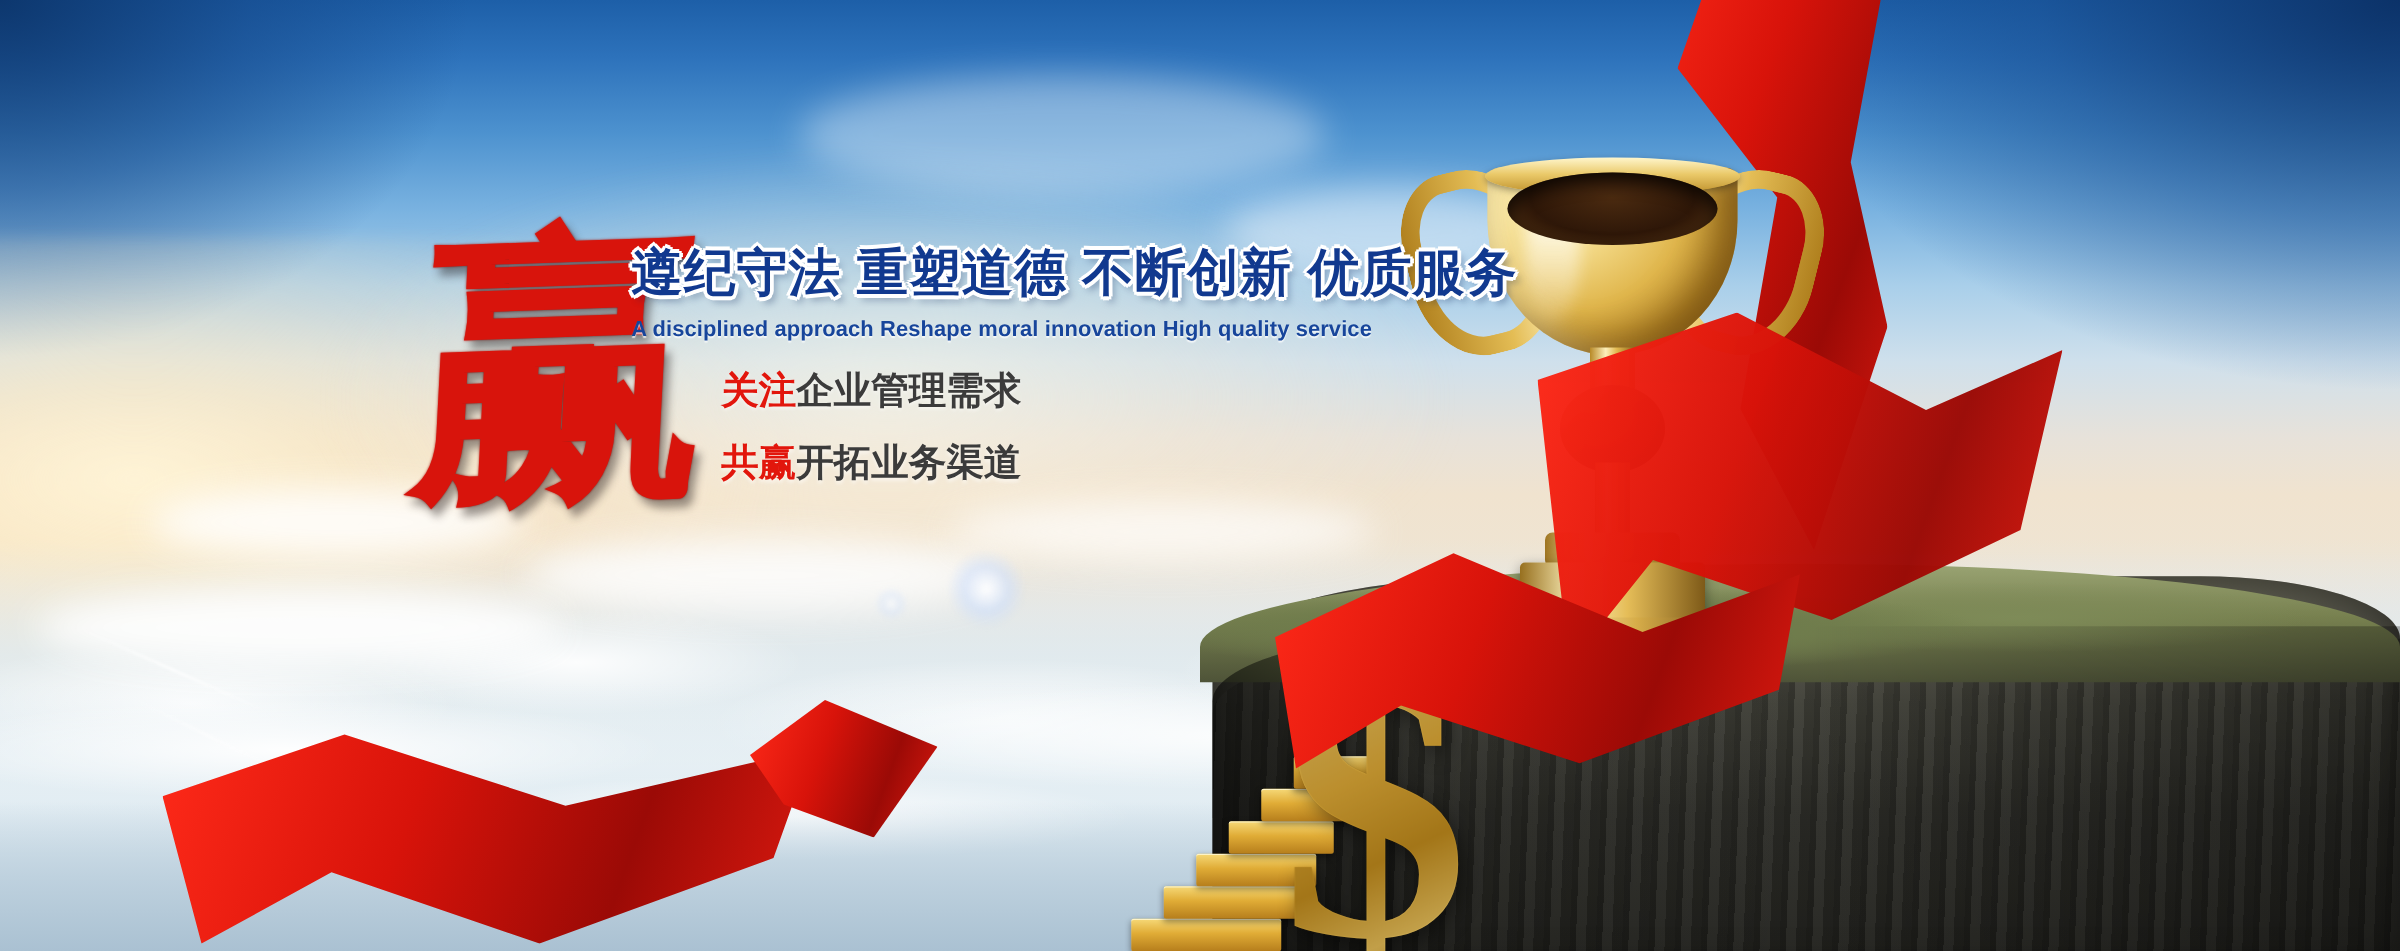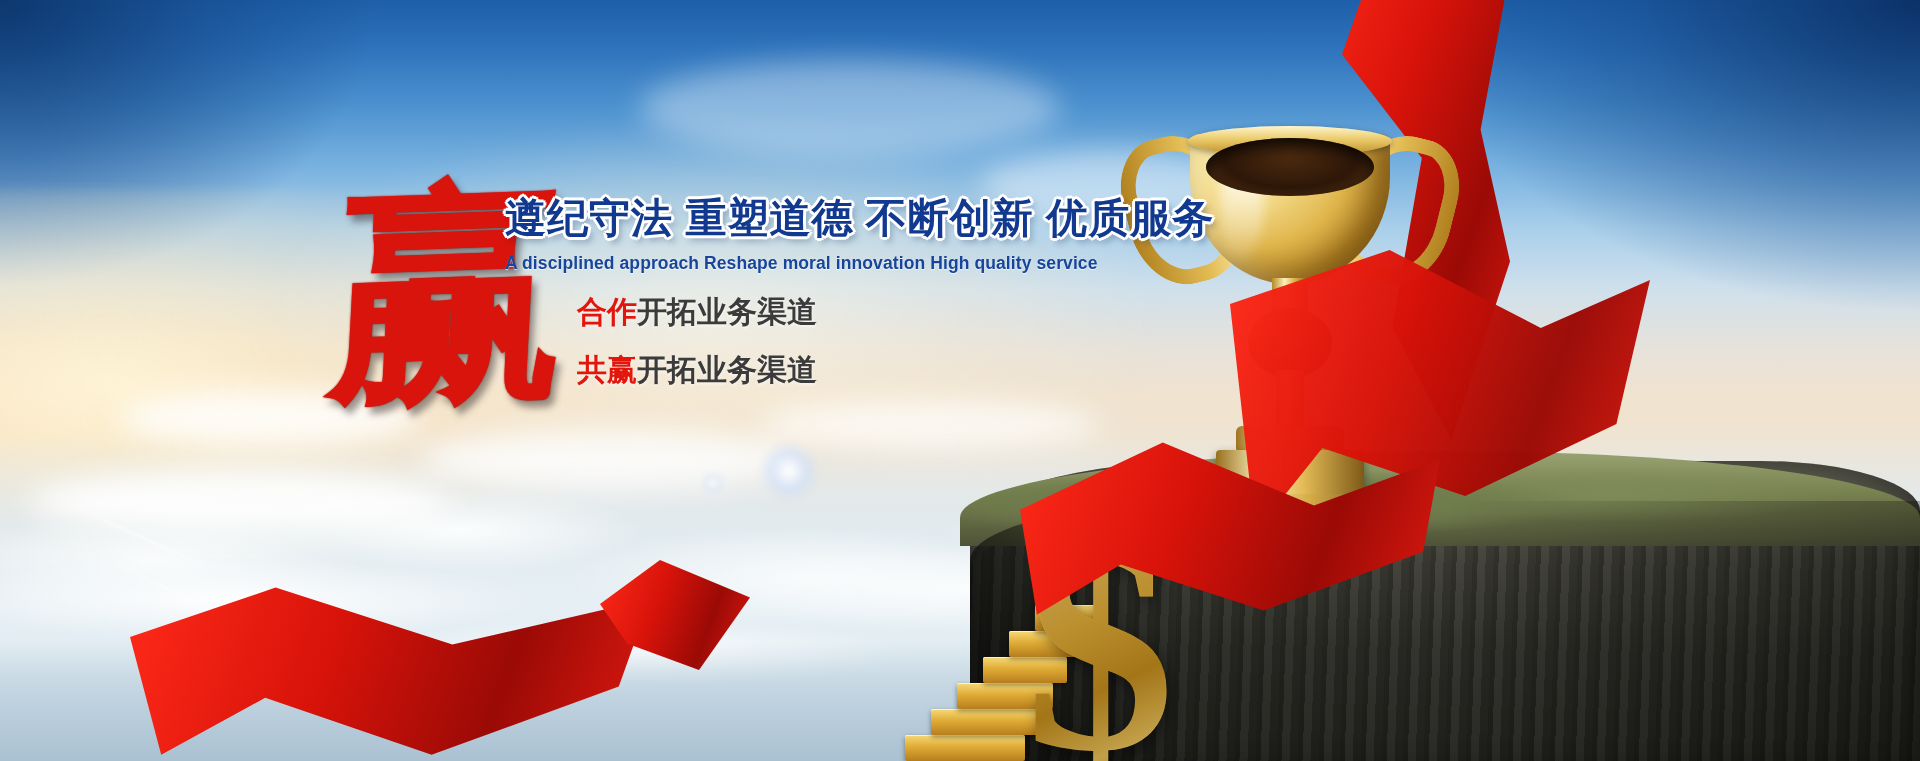--- a/index.html
+++ b/index.html
@@ -359,21 +359,21 @@
   <div class="ribbon ribbon-small"></div>
 
   <div class="calligraphy">赢</div>
 
   <div class="textblock">
     <div class="headline">遵纪守法 重塑道德 不断创新 优质服务</div>
     <div class="subhead">A disciplined approach Reshape moral innovation High quality service</div>
 
     <div class="lines">
       <div class="line">
-        <span class="hl">合作</span><span class="rest">开拓业务渠道</span>
+        <span class="hl">关注</span><span class="rest">企业管理需求</span>
       </div>
       <div class="line">
         <span class="hl">共赢</span><span class="rest">开拓业务渠道</span>
       </div>
     </div>
   </div>
 
 </div>
 
 </body></html>

